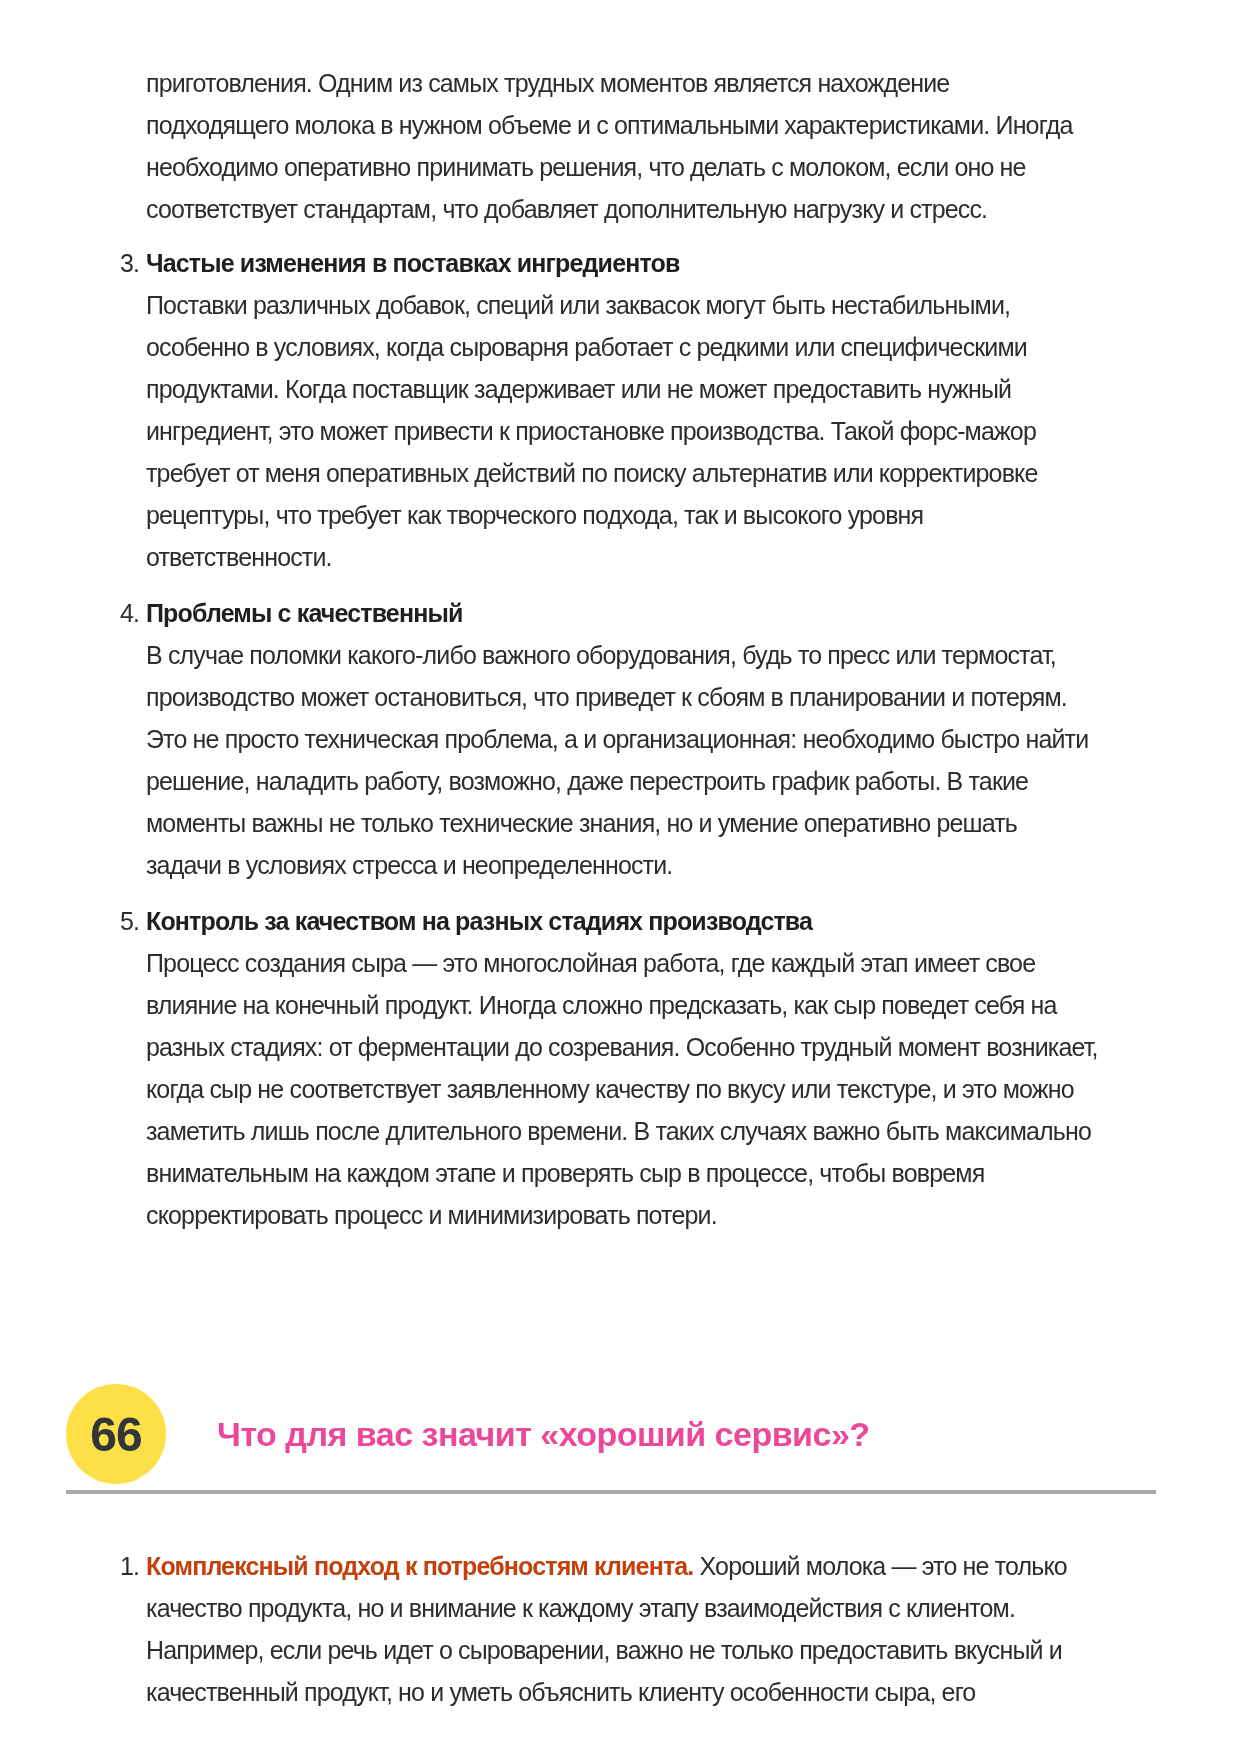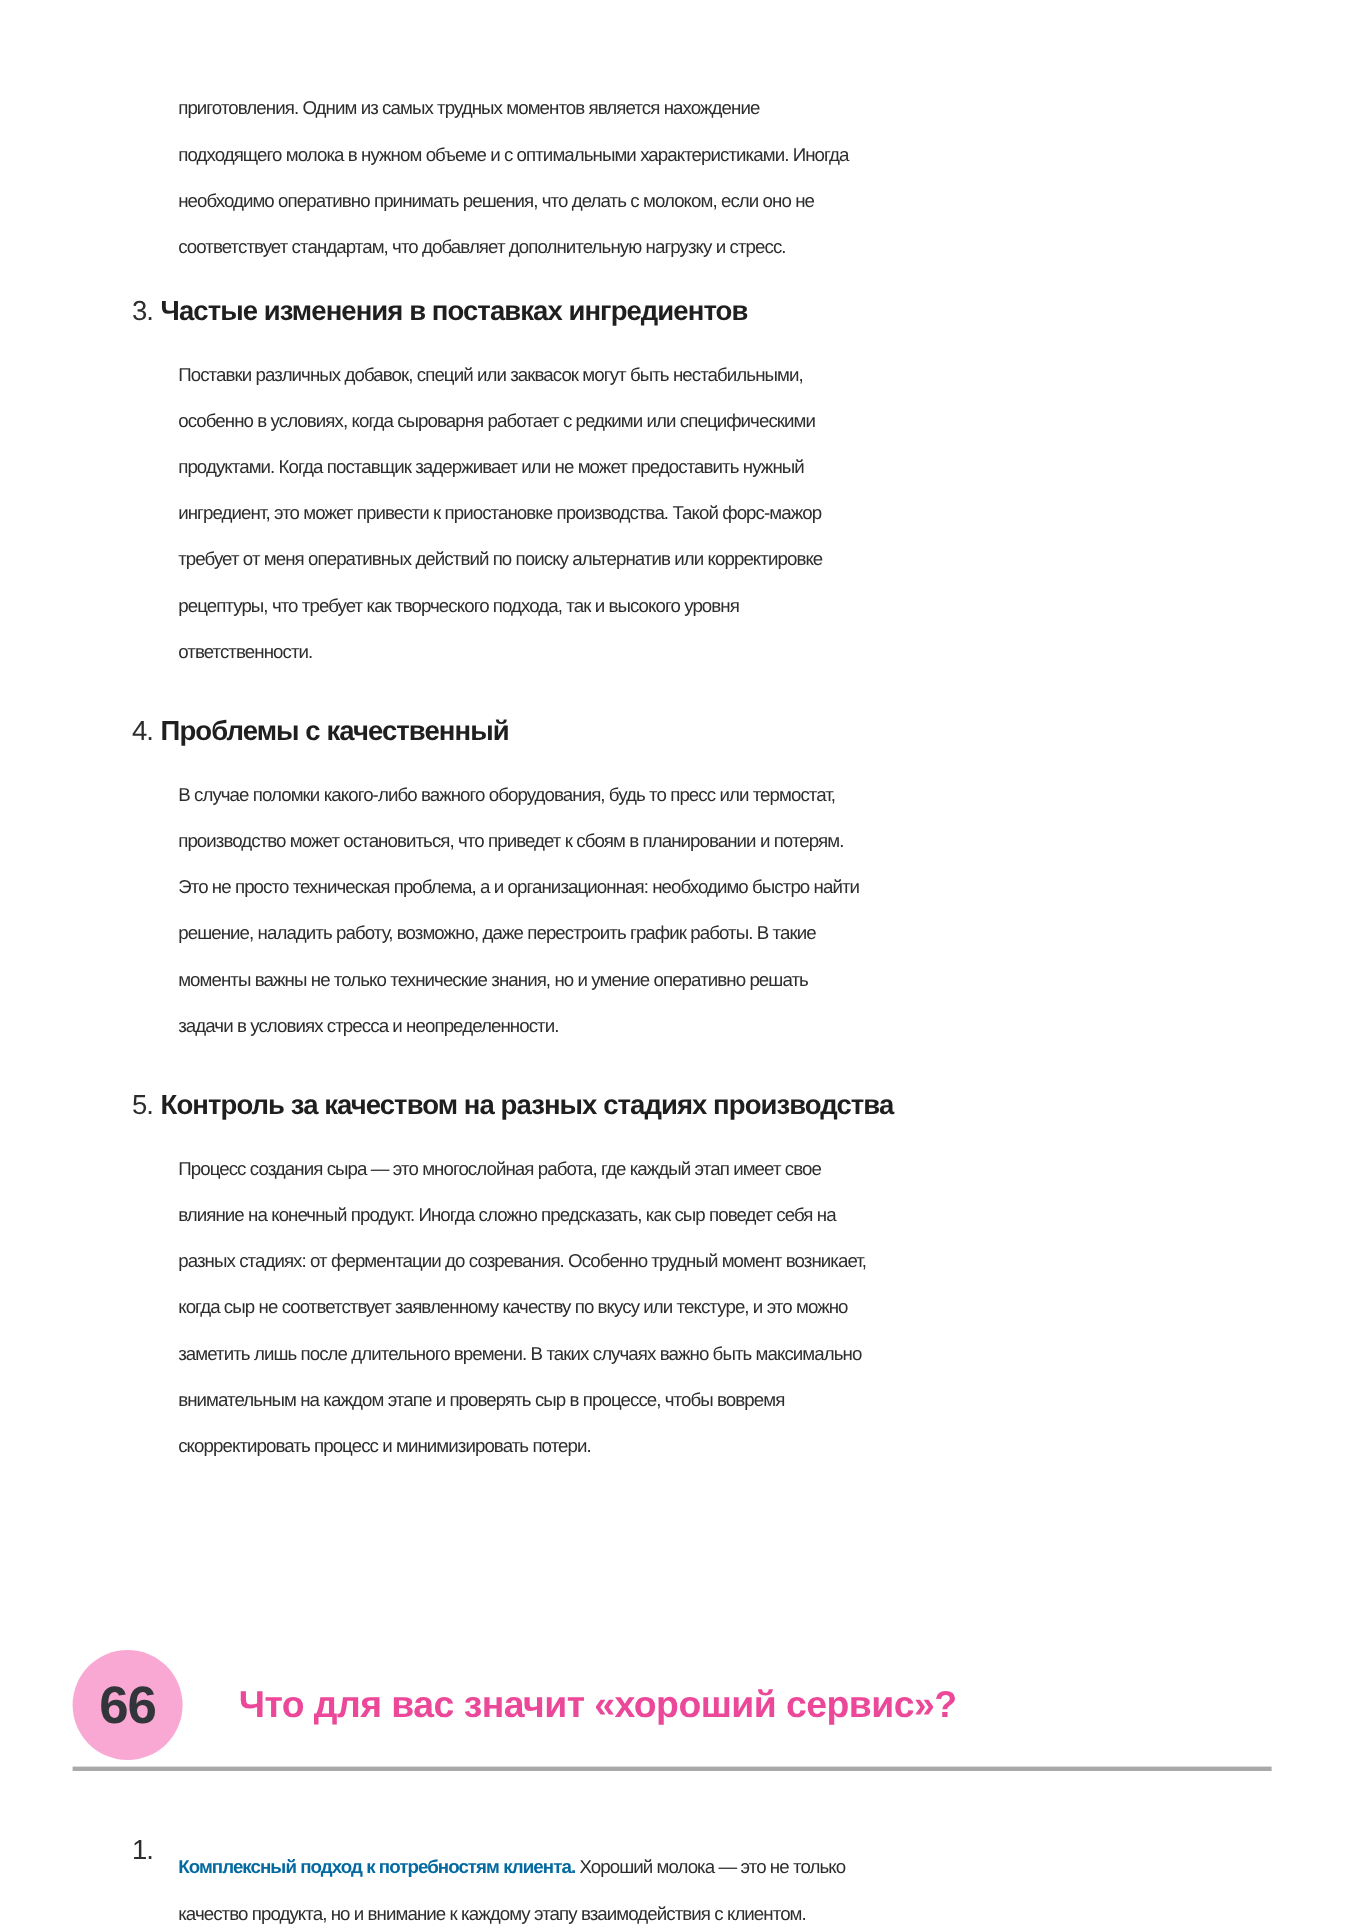--- a/index.html
+++ b/index.html
@@ -8,22 +8,22 @@
     font-family: "Liberation Sans", "DejaVu Sans", sans-serif;
     color: #2d2d2d;
     overflow: hidden;
     position: relative;
   }
   .page {
     padding: 62px 0 0 146px;
     width: 1015px;
   }
   .para, .item-text {
-    margin: 16px;
-    font-size: 17px;
+    margin: 0;
+    font-size: 25px;
     line-height: 42px;
     letter-spacing: -0.85px;
     white-space: pre-line;
     color: #2d2d2d;
   }
   ol.num-list {
     list-style: none;
     margin: 12px 0 0 0;
     padding: 0;
   }
@@ -40,33 +40,33 @@
   }
   .item-body { flex: 1 1 auto; min-width: 0; }
   .item-title {
     margin: 0;
     font-size: 25px;
     line-height: 42px;
     letter-spacing: -0.85px;
     font-weight: bold;
     color: #1f1f1f;
   }
-  .item-text b, .item-text strong { font-weight: bold; color: #0369a1; }
+  .item-text b, .item-text strong { font-weight: bold; color: #c2410c; }
 
   .question-header {
     margin-top: 148px;
     margin-left: -80px;
     height: 100px;
     display: flex;
     align-items: center;
   }
   .q-badge {
     width: 100px; height: 100px;
     border-radius: 50%;
-    background: #f9a8d4;            
+    background: #fde047;            
     display: flex;
     align-items: center;
     justify-content: center;
   }
   .q-badge-num {
     font-size: 48px;
     font-weight: bold;
     color: #32363a;
     letter-spacing: -1px;
   }

